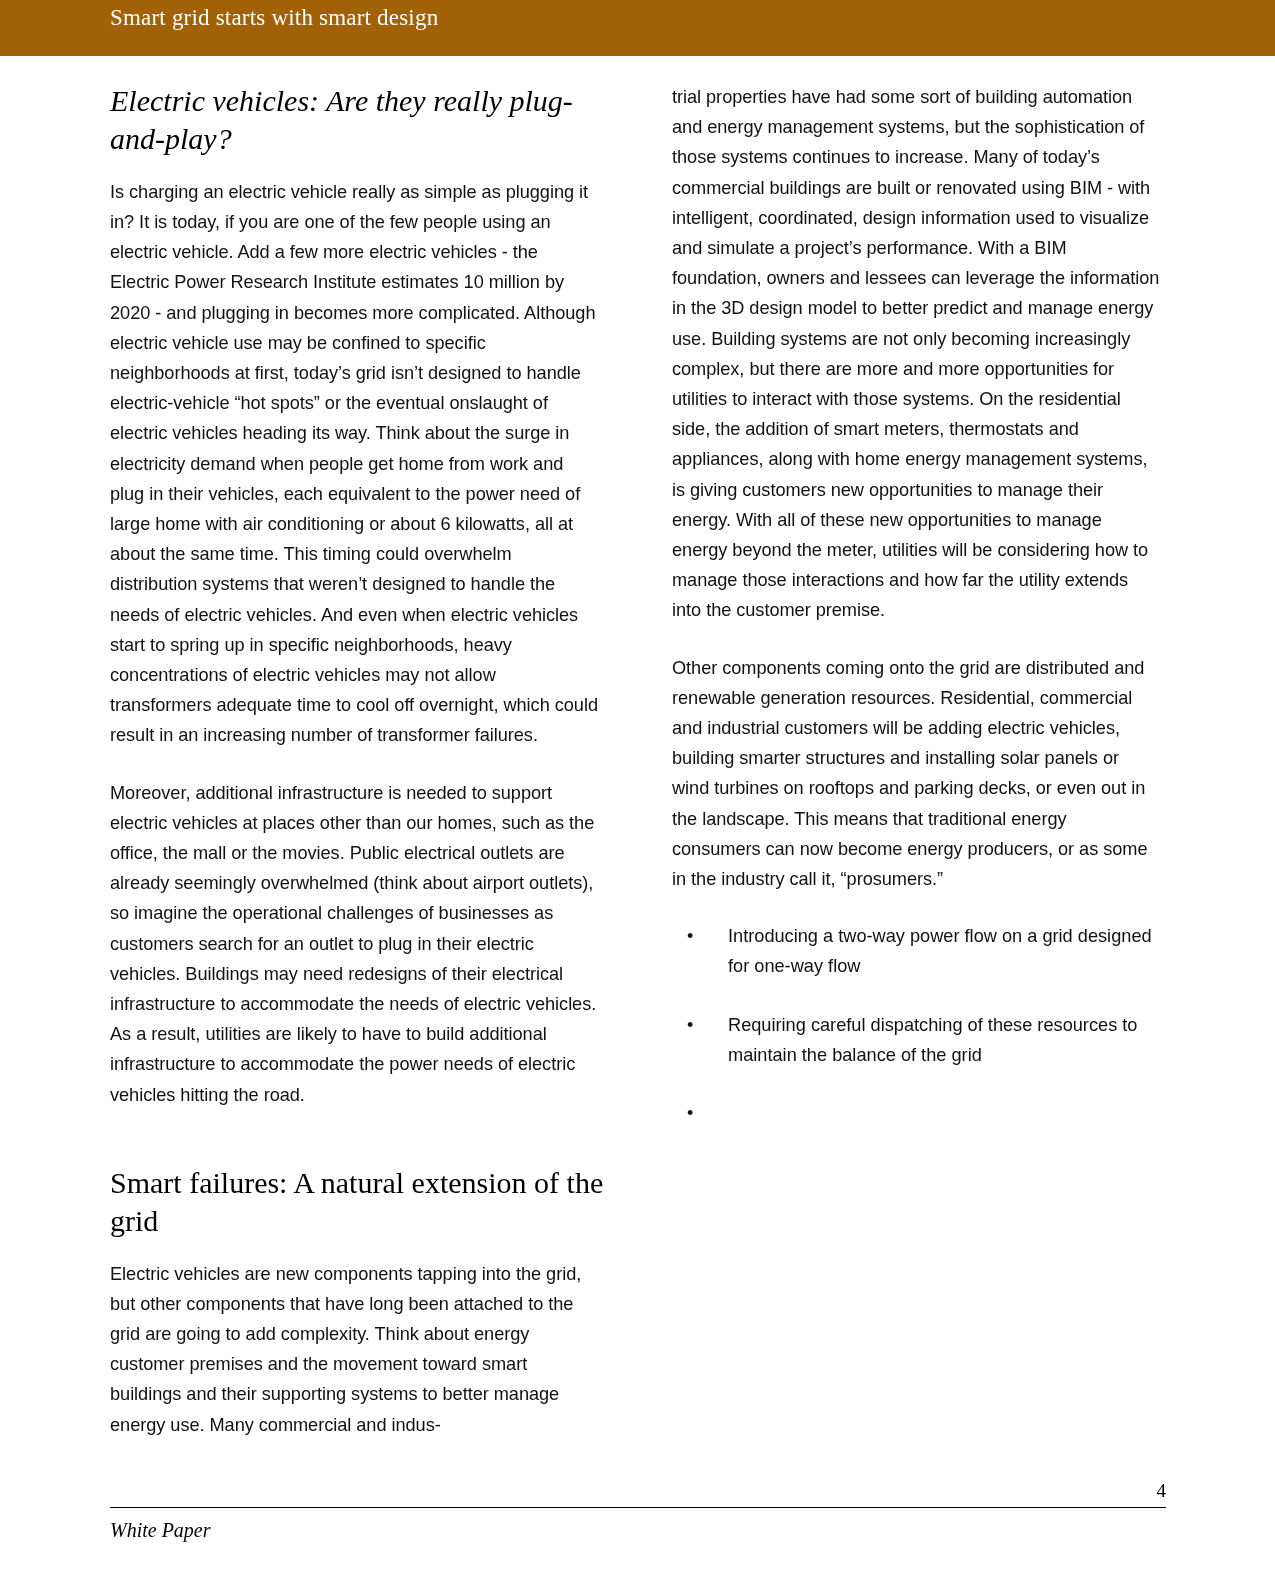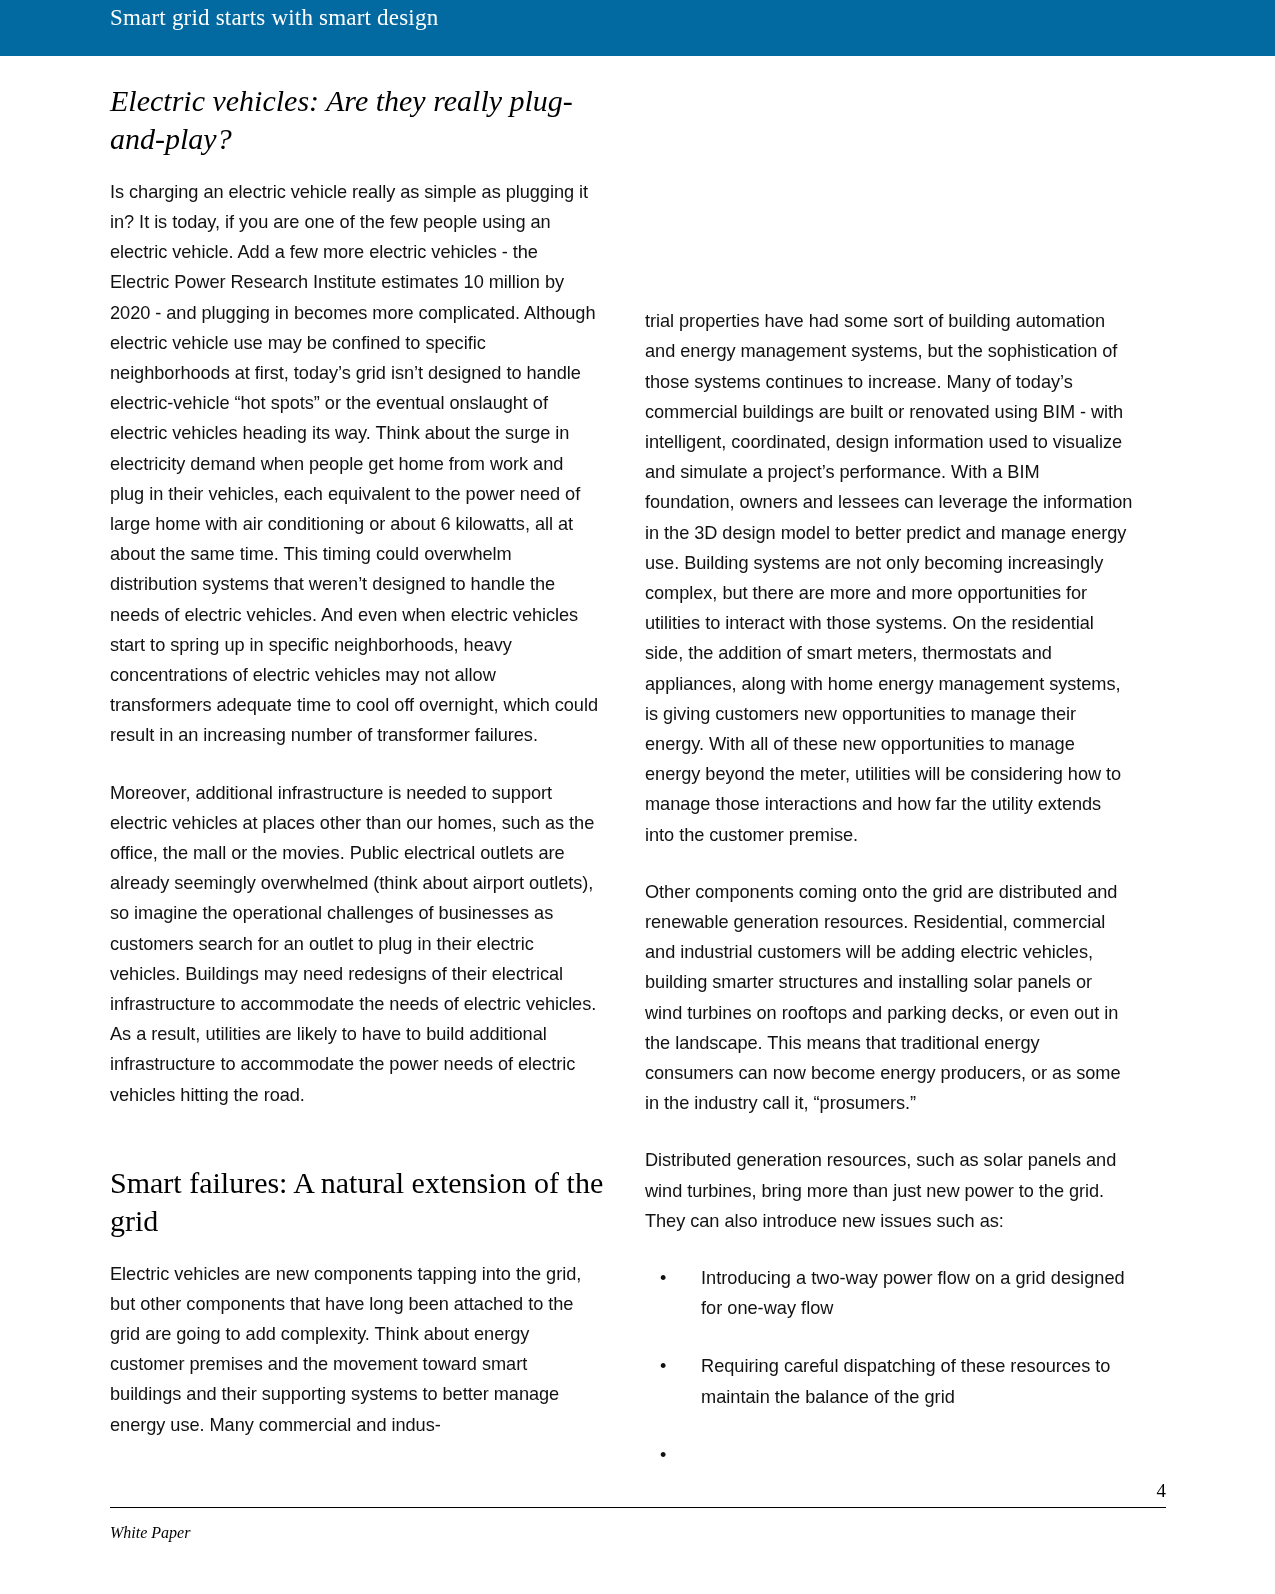--- a/index.html
+++ b/index.html
@@ -44,22 +44,21 @@
     left: 0;
     width: 1275px;
     height: 1538px;
   }
   #columns {
     position: absolute;
     left: 110px;
     top: 26px;
     width: 1056px;
     display: flex;
-    gap: 35px;
-    align-items: flex-end;
+    gap: 62px;
   }
   .column {
     width: 500px;
     flex: 0 0 500px;
   }
 
   
   h2.heading-italic,
   h2.heading-roman {
     font-family: "Liberation Serif", serif;
@@ -128,28 +127,28 @@
     width: 1056px;
     height: 1px;
     background: #000000;
   }
   #footer-label {
     position: absolute;
     left: 0;
     bottom: -4px;
     font-family: "Liberation Serif", serif;
     font-style: italic;
-    font-size: 16px;
+    font-size: 20px;
     color: #000000;
   }
 </style>
 </head>
 <body>
 
-<div id="header-band" style="background: #0369a1;">
+<div id="header-band" style="background: #a16207;">
   <div id="header-title">Smart grid starts with smart design</div>
 </div>
 
 <div id="page">
 
   <div id="columns">
 
     <div class="column">
 
       <h2 class="heading-italic">Electric vehicles: Are they really plug-and-play?</h2>
@@ -164,21 +163,20 @@
 
     </div>
 
     <div class="column">
 
       <p class="body-text">trial properties have had some sort of building automation and energy management systems, but the sophistication of those systems continues to increase. Many of today’s commercial buildings are built or renovated using BIM - with intelligent, coordinated, design information used to visualize and simulate a project’s performance. With a BIM foundation, owners and lessees can leverage the information in the 3D design model to better predict and manage energy use. Building systems are not only becoming increasingly complex, but there are more and more opportunities for utilities to interact with those systems. On the residential side, the addition of smart meters, thermostats and appliances, along with home energy management systems, is giving customers new opportunities to manage their energy. With all of these new opportunities to manage energy beyond the meter, utilities will be considering how to manage those interactions and how far the utility extends into the customer premise.</p>
 
 
       <p class="body-text">Other components coming onto the grid are distributed and renewable generation resources. Residential, commercial and industrial customers will be adding electric vehicles, building smarter structures and installing solar panels or wind turbines on rooftops and parking decks, or even out in the landscape. This means that traditional energy consumers can now become energy producers, or as some in the industry call it, “prosumers.”</p>
 
-      <p class="body-text">Distributed generation resources, such as solar panels and wind turbines, bring more than just new power to the grid. They can also introduce new issues such as:</p>
 
       <ul class="bullet-list">
         <li>
           <span class="bullet-glyph">•</span>
           <span>Introducing a two-way power flow on a grid designed for one-way flow</span>
         </li>
         <li>
           <span class="bullet-glyph">•</span>
           <span>Requiring careful dispatching of these resources to maintain the balance of the grid</span>
         </li>

